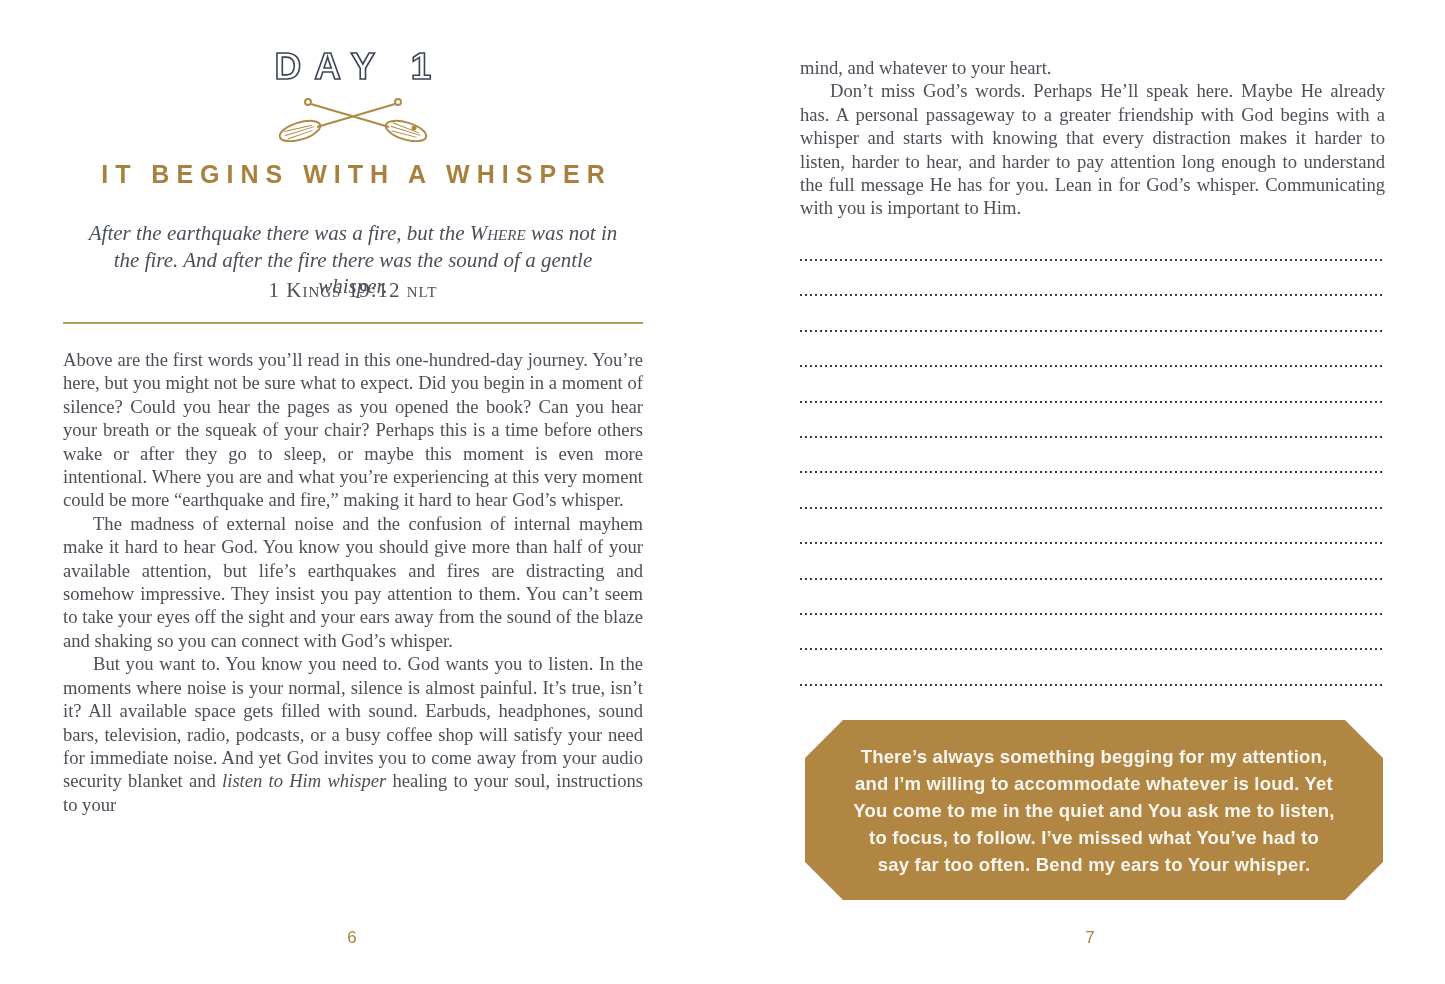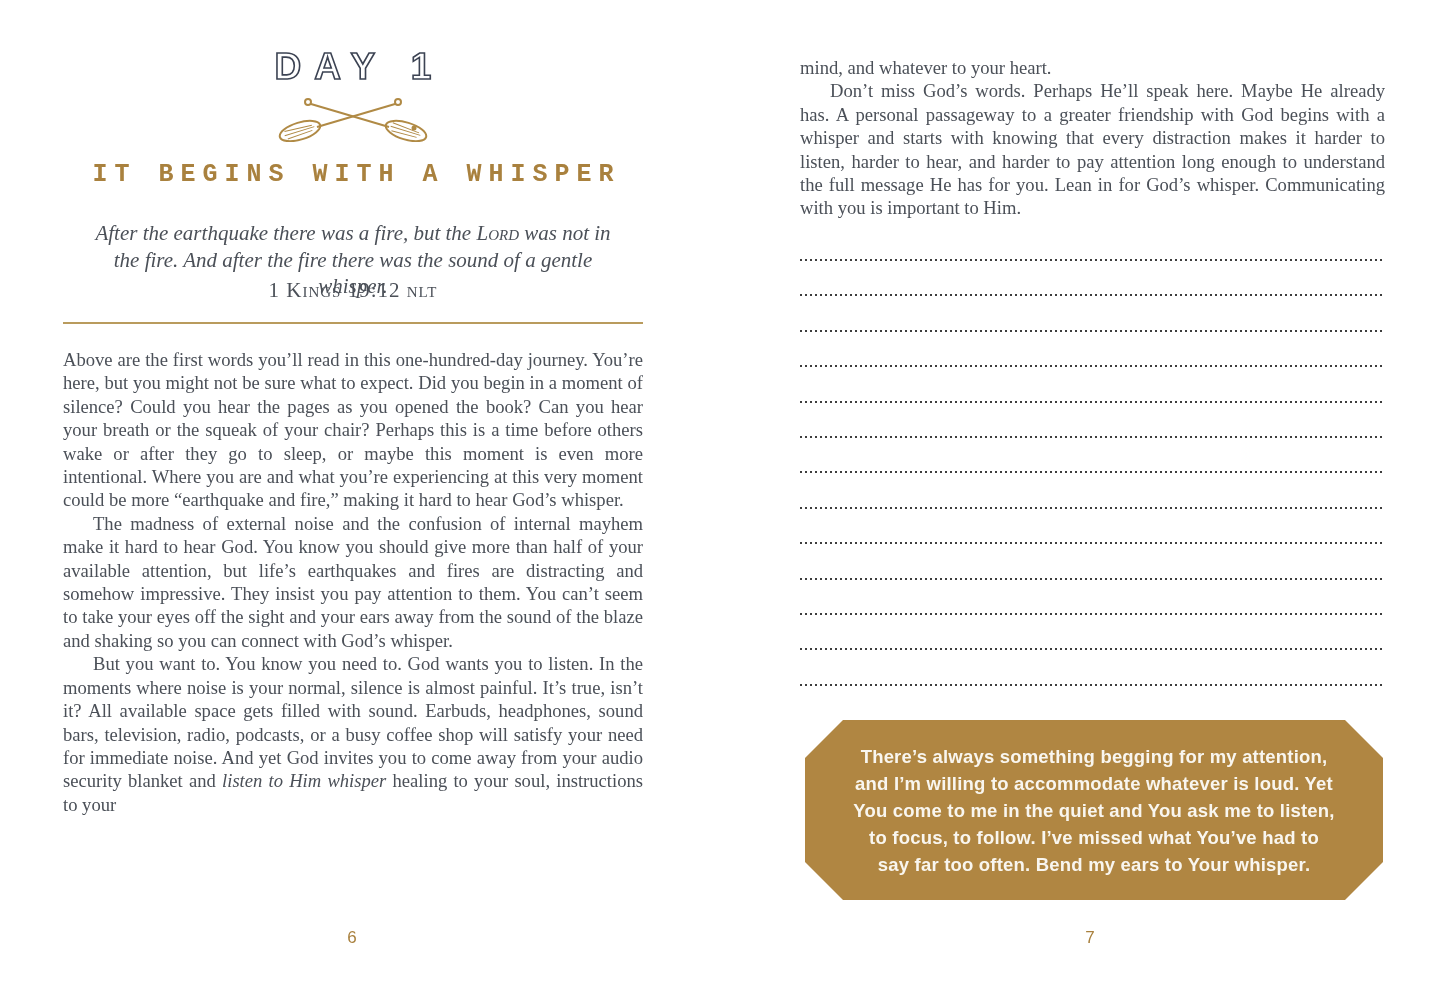--- a/index.html
+++ b/index.html
@@ -19,21 +19,21 @@
     font-family:"Liberation Sans", sans-serif;
     font-size:37px;font-weight:700;
     letter-spacing:13px;text-indent:13px;
     color:transparent;
     -webkit-text-stroke:1.6px var(--ink,#3c4353);
   }
   .oars-wrap{left:63px;top:96px;width:580px;text-align:center;}
   .chapter-title{
     left:63px;top:160px;width:580px;
     text-align:center;
-    font-family:Liberation Mono, monospace;
+    font-family:Liberation Sans, sans-serif;
     font-size:25px;font-weight:700;
     letter-spacing:7px;text-indent:7px;
     color:var(--gold,#a9813e);
   }
   .scripture{
     left:83px;top:220px;width:540px;
     text-align:center;
     font-style:italic;
     font-size:21px;line-height:26.5px;
     color:var(--text,#4b5058);
@@ -120,21 +120,21 @@
             <path d="M114 31 L142 33 M113 35 L144 35 M115 39 L141 38" stroke-width="1"></path>
           </g>
           <circle cx="137" cy="32" r="2.5" fill="#b08a45" stroke="none"></circle>
         </g>
       </svg>
     </div>
 
     <h1 class="abs chapter-title" style="margin:0;">IT BEGINS WITH A WHISPER</h1>
 
     <blockquote class="abs scripture" style="margin:0;">
-      <span>After the earthquake there was a fire, but the </span><span class="lord">Lord</span><span> was not in the fire. And after the fire there was the sound of a gentle whisper.</span>
+      <span>After the earthquake there was a fire, but the </span><span class="lord">Where</span><span> was not in the fire. And after the fire there was the sound of a gentle whisper.</span>
     </blockquote>
 
     <div class="abs scripture-ref">1 Kings 19:12 nlt</div>
 
     <div class="abs divider"></div>
 
     <div class="abs body-text body-left">
       <p>Above are the first words you’ll read in this one-hundred-day journey. You’re here, but you might not be sure what to expect. Did you begin in a moment of silence? Could you hear the pages as you opened the book? Can you hear your breath or the squeak of your chair? Perhaps this is a time before others wake or after they go to sleep, or maybe this moment is even more intentional. Where you are and what you’re experiencing at this very moment could be more “earthquake and fire,” making it hard to hear God’s whisper.</p>
       <p class="indent">The madness of external noise and the confusion of internal mayhem make it hard to hear God. You know you should give more than half of your available attention, but life’s earthquakes and fires are distracting and somehow impressive. They insist you pay attention to them. You can’t seem to take your eyes off the sight and your ears away from the sound of the blaze and shaking so you can connect with God’s whisper.</p>
       <p class="indent"><span>But you want to. You know you need to. God wants you to listen. In the moments where noise is your normal, silence is almost painful. It’s true, isn’t it? All available space gets filled with sound. Earbuds, headphones, sound bars, television, radio, podcasts, or a busy coffee shop will satisfy your need for immediate noise. And yet God invites you to come away from your audio security blanket and </span><em>listen to Him whisper</em><span> healing to your soul, instructions to your</span></p>

